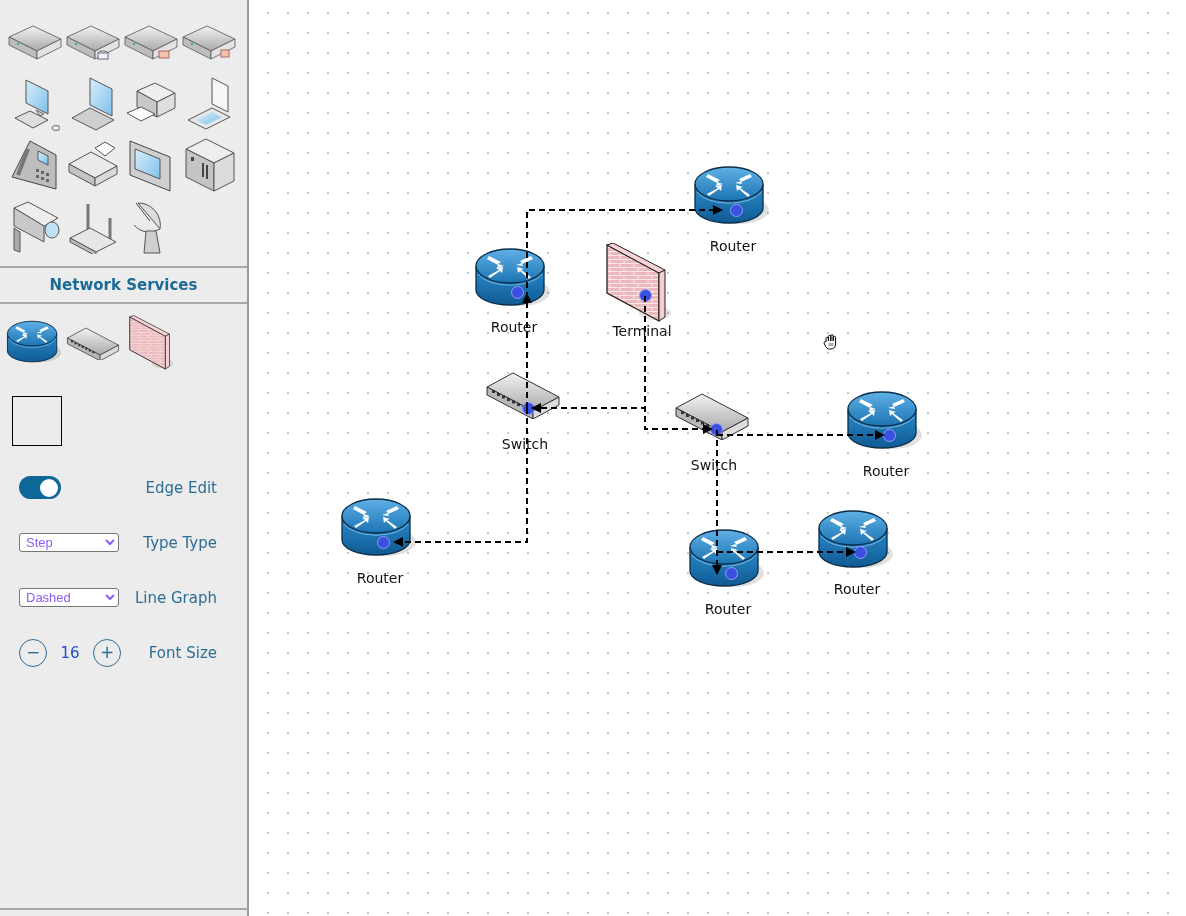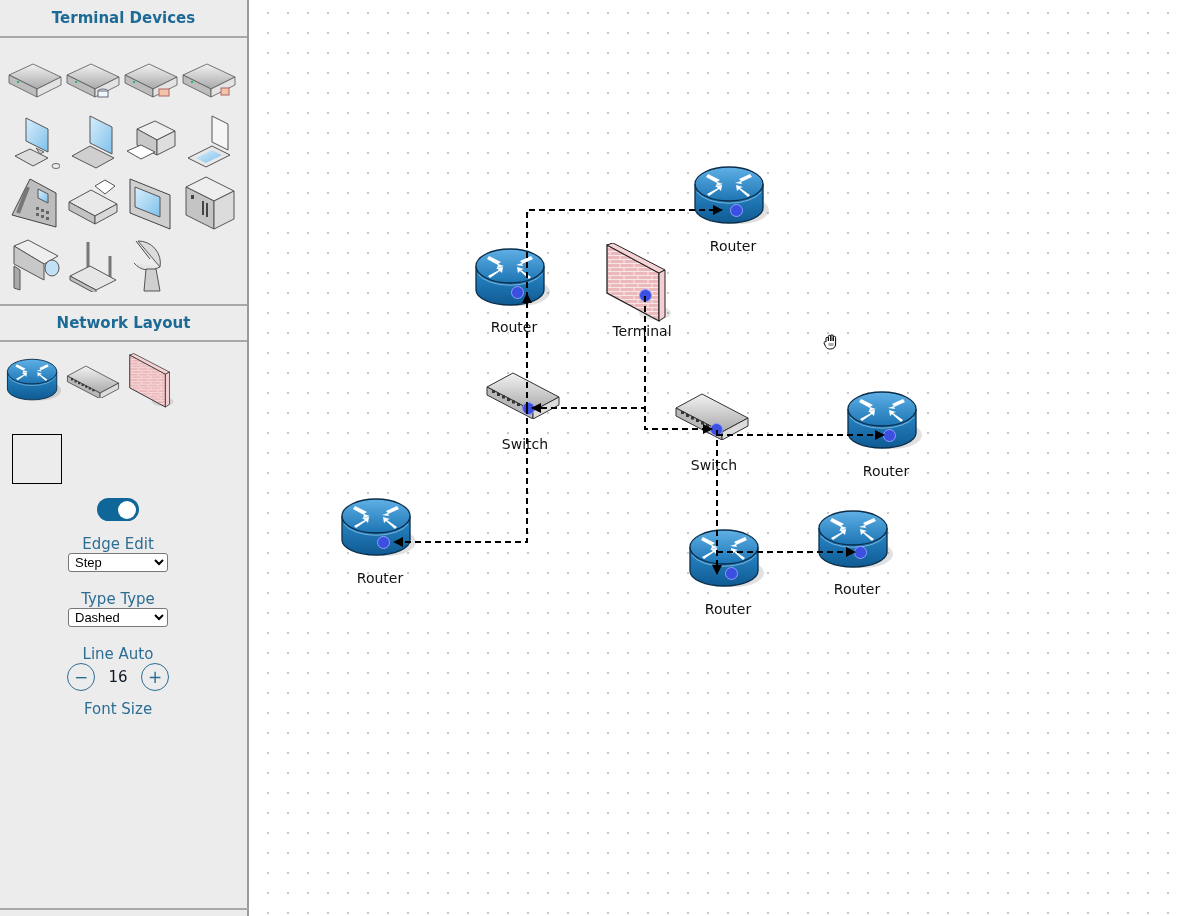--- a/index.html
+++ b/index.html
@@ -25,39 +25,38 @@
     padding: 12px 6px 10px 6px; column-gap: 0;
   }
   .pal-item { display: flex; align-items: center; justify-content: center; cursor: pointer; }
   .palette.net { grid-auto-rows: 78px; padding: 0 6px; }
   .palette.sys { grid-auto-rows: 78px; padding: 0 8px; }
   .blank-box { width: 50px; height: 50px; border: 1px solid #000; background: #edecec; }
 
   .ctrl-row {
     height: 55px; display: flex; align-items: center; justify-content: space-between;
     padding: 0 30px 0 19px;
-    flex-direction: column;
   }
   .ctrl-label { color: #2c6d94; font-size: 15px; }
   .toggle {
     width: 42px; height: 23px; border-radius: 12px; background: #0f6698; position: relative;
   }
   .toggle .knob { position: absolute; right: 3px; top: 2.5px; width: 18px; height: 18px; border-radius: 50%; background: #fff; }
   .icon-btn { width: 40px; display: flex; justify-content: flex-start; padding-left: 8px; }
   select.sel {
     width: 100px; height: 19px; font-family: "Liberation Sans", sans-serif; font-size: 13px;
-    border: 1px solid #777; border-radius: 3px; background: #fff; color: #000000; padding: 0 2px;
+    border: 1px solid #777; border-radius: 3px; background: #fff; color: #8b5cf6; padding: 0 2px;
   }
   .stepper { display: flex; align-items: center; gap: 0; }
   .circ-btn {
     width: 28px; height: 28px; border-radius: 50%; border: 1.5px solid #2c6d94;
     display: flex; align-items: center; justify-content: center; color: #2c6d94; font-size: 17px;
     background: transparent; line-height: 1;
   }
-  .step-val { width: 46px; text-align: center; color: #0f172a; font-size: 15px; }
+  .step-val { width: 46px; text-align: center; color: #1d4ed8; font-size: 15px; }
   .bottom-line { position: absolute; left: 0; top: 908px; width: 249px; border-top: 2px solid #a8a8a8; }
 
   
   .canvas {
     position: absolute; left: 251px; top: 0; width: 935px; height: 916px;
     background-color: #ffffff;
     background-image: radial-gradient(circle, #c9c9c9 0.9px, transparent 1.1px);
     background-size: 20px 20px;
     background-position: 7px 3px;
   }
@@ -138,21 +137,20 @@
       <path d="M2 14 L26 3 L54 16 L30 28 Z" fill="url(#grayBox)" stroke="#555" stroke-width="0.8"></path>
       <path d="M2 14 V22 L30 36 V28 Z" fill="#bdbdbd" stroke="#555" stroke-width="0.8"></path>
       <path d="M30 28 V36 L54 24 V16 Z" fill="#e3e3e3" stroke="#555" stroke-width="0.8"></path>
       <rect x="10" y="20" width="2" height="2" fill="#2b6"></rect>
     </symbol>
   </defs>
 </svg>
 
 <div class="sidebar">
 
-  <div class="sec-header">Terminal Devices</div>
   <div class="palette">
     <div class="pal-item">
         <svg width="56" height="40">
           <use href="#sym-server"></use>
         </svg>
       </div>
     <div class="pal-item">
         <svg width="56" height="40">
           <use href="#sym-server"></use>
           <ellipse cx="38" cy="30" rx="5" ry="2" fill="#eef6fb" stroke="#667"></ellipse>
@@ -263,21 +261,21 @@
     <div class="pal-item">
       <svg width="50" height="58">
           <path d="M12 6 A22 22 0 0 1 34 32 Z" fill="#dcdcdc" stroke="#555"></path>
           <path d="M8 28 A20 20 0 0 0 34 32" fill="#e6e6e6" stroke="#555"></path>
           <path d="M20 34 L30 34 L34 56 L18 56 Z" fill="#cfcfcf" stroke="#555"></path>
           <line x1="10" y1="6" x2="24" y2="24" stroke="#444"></line>
         </svg>
     </div>
   </div>
 
-  <div class="sec-header top-border">Network Layout</div>
+  <div class="sec-header top-border">Network Services</div>
   <div class="palette net">
     <div class="pal-item">
         <svg width="58" height="48">
           <use href="#sym-router"></use>
         </svg>
       </div>
     <div class="pal-item">
         <svg width="54" height="34">
           <use href="#sym-switch"></use>
         </svg>
@@ -305,21 +303,21 @@
   <div class="ctrl-row">
     <select class="sel">
       <option>Step</option>
     </select>
     <span class="ctrl-label">Type Type</span>
   </div>
   <div class="ctrl-row">
     <select class="sel">
       <option>Dashed</option>
     </select>
-    <span class="ctrl-label">Line Auto</span>
+    <span class="ctrl-label">Line Graph</span>
   </div>
   <div class="ctrl-row">
     <div class="stepper">
       <div class="circ-btn">−</div>
       <span class="step-val">16</span>
       <div class="circ-btn">+</div>
     </div>
     <span class="ctrl-label">Font Size</span>
   </div>
   <div class="bottom-line"></div>

